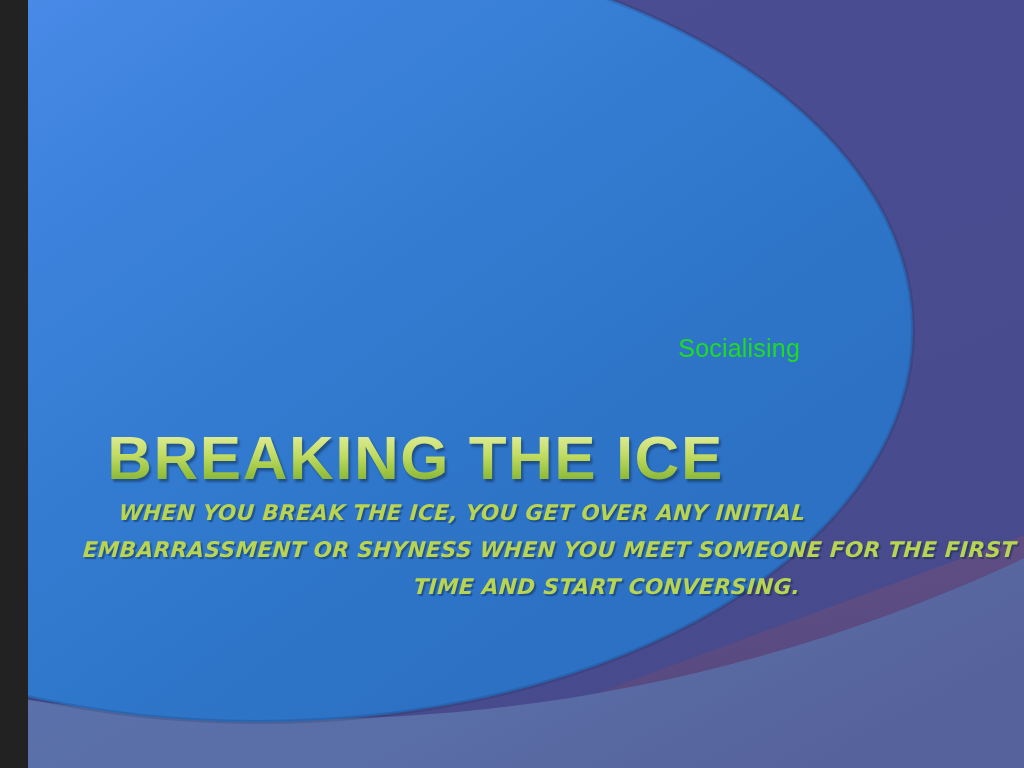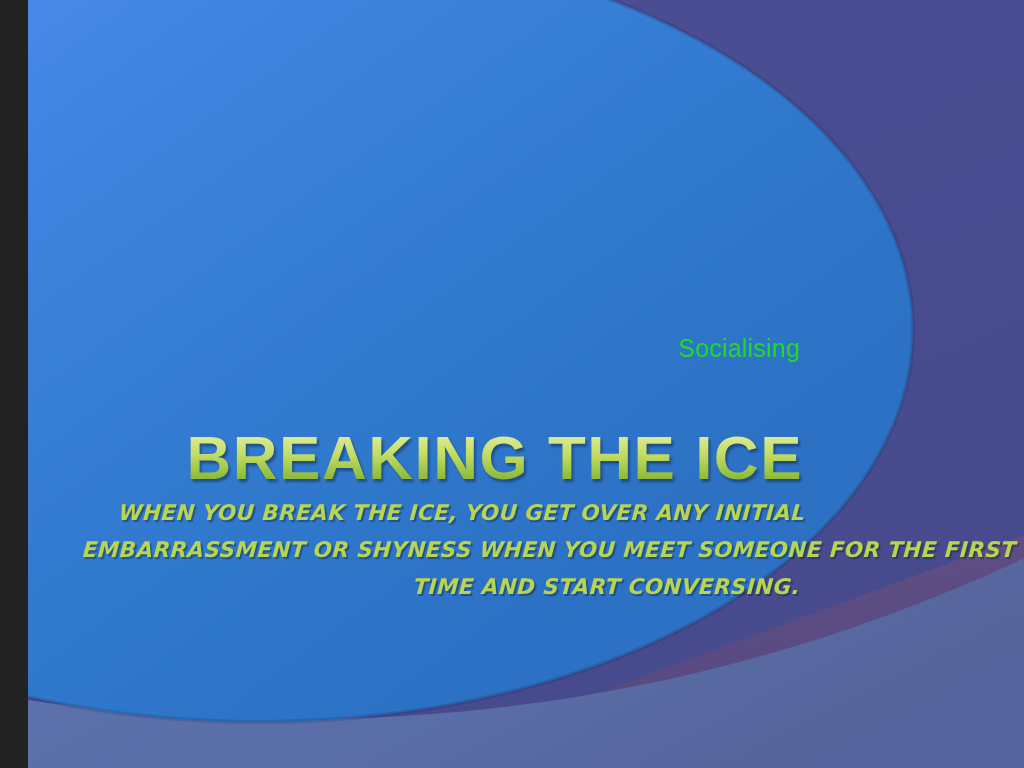--- a/index.html
+++ b/index.html
@@ -44,21 +44,21 @@
     line-height: 1.1;
     white-space: nowrap;
   }
 
   
   .title {
     position: absolute;
     left: 0;
     top: 383px;
     width: 775px;
-    text-align: right;
+    text-align: center;
     font-size: 62px;
     font-weight: 700;
     letter-spacing: 1.5px;
     line-height: 1.05;
     white-space: nowrap;
     color: #b9d557;
     background-image: linear-gradient(to bottom,
         #eef4ae 0%,
         #dcea92 18%,
         #c2dc63 46%,

